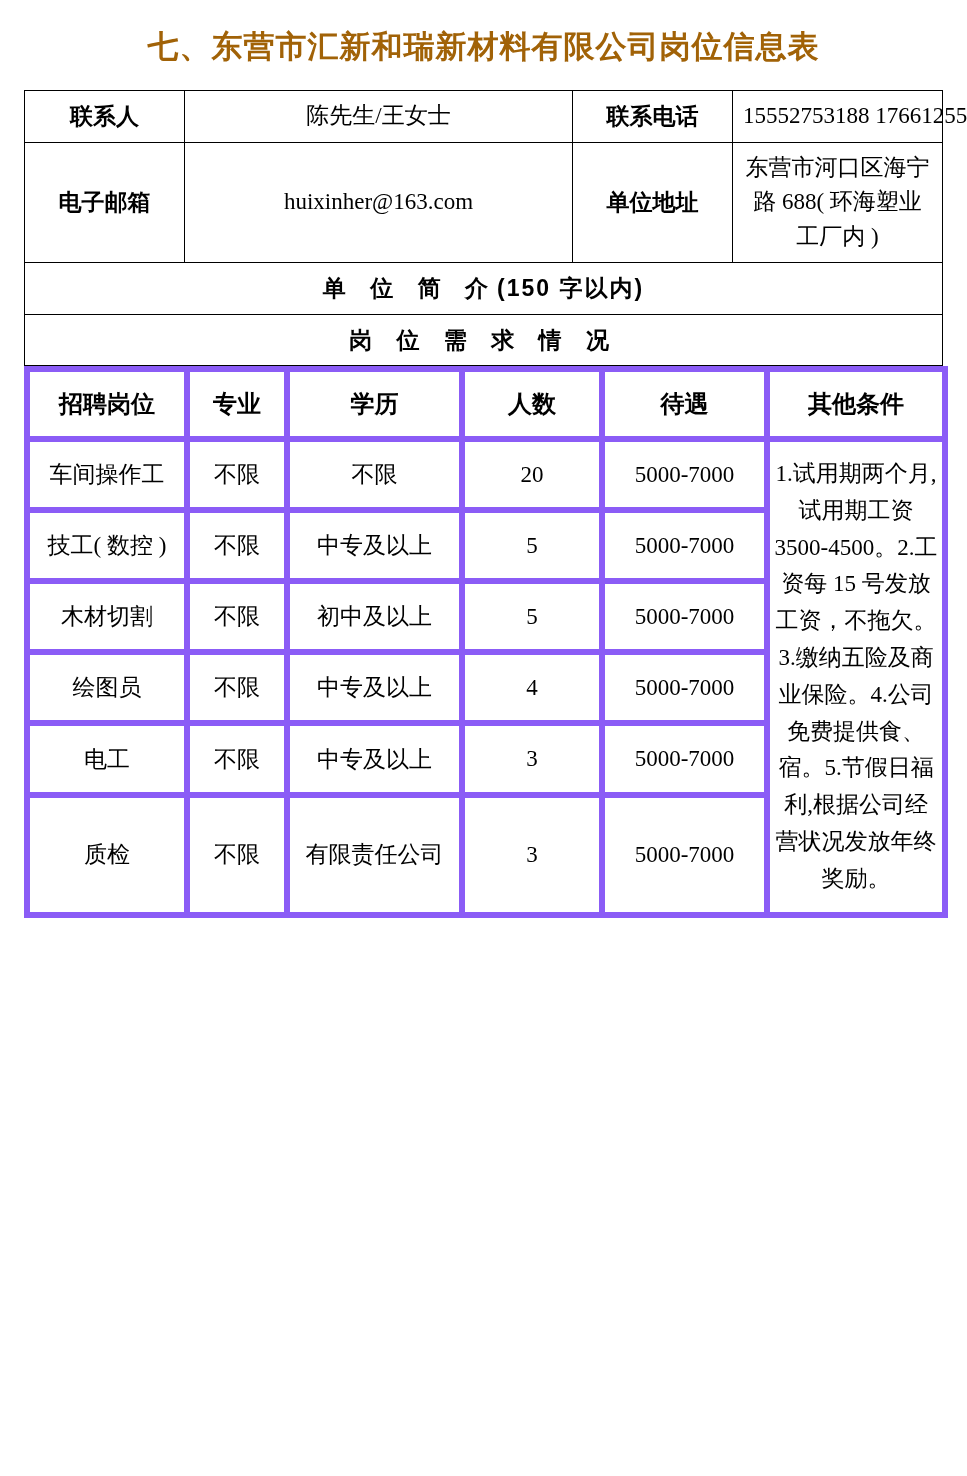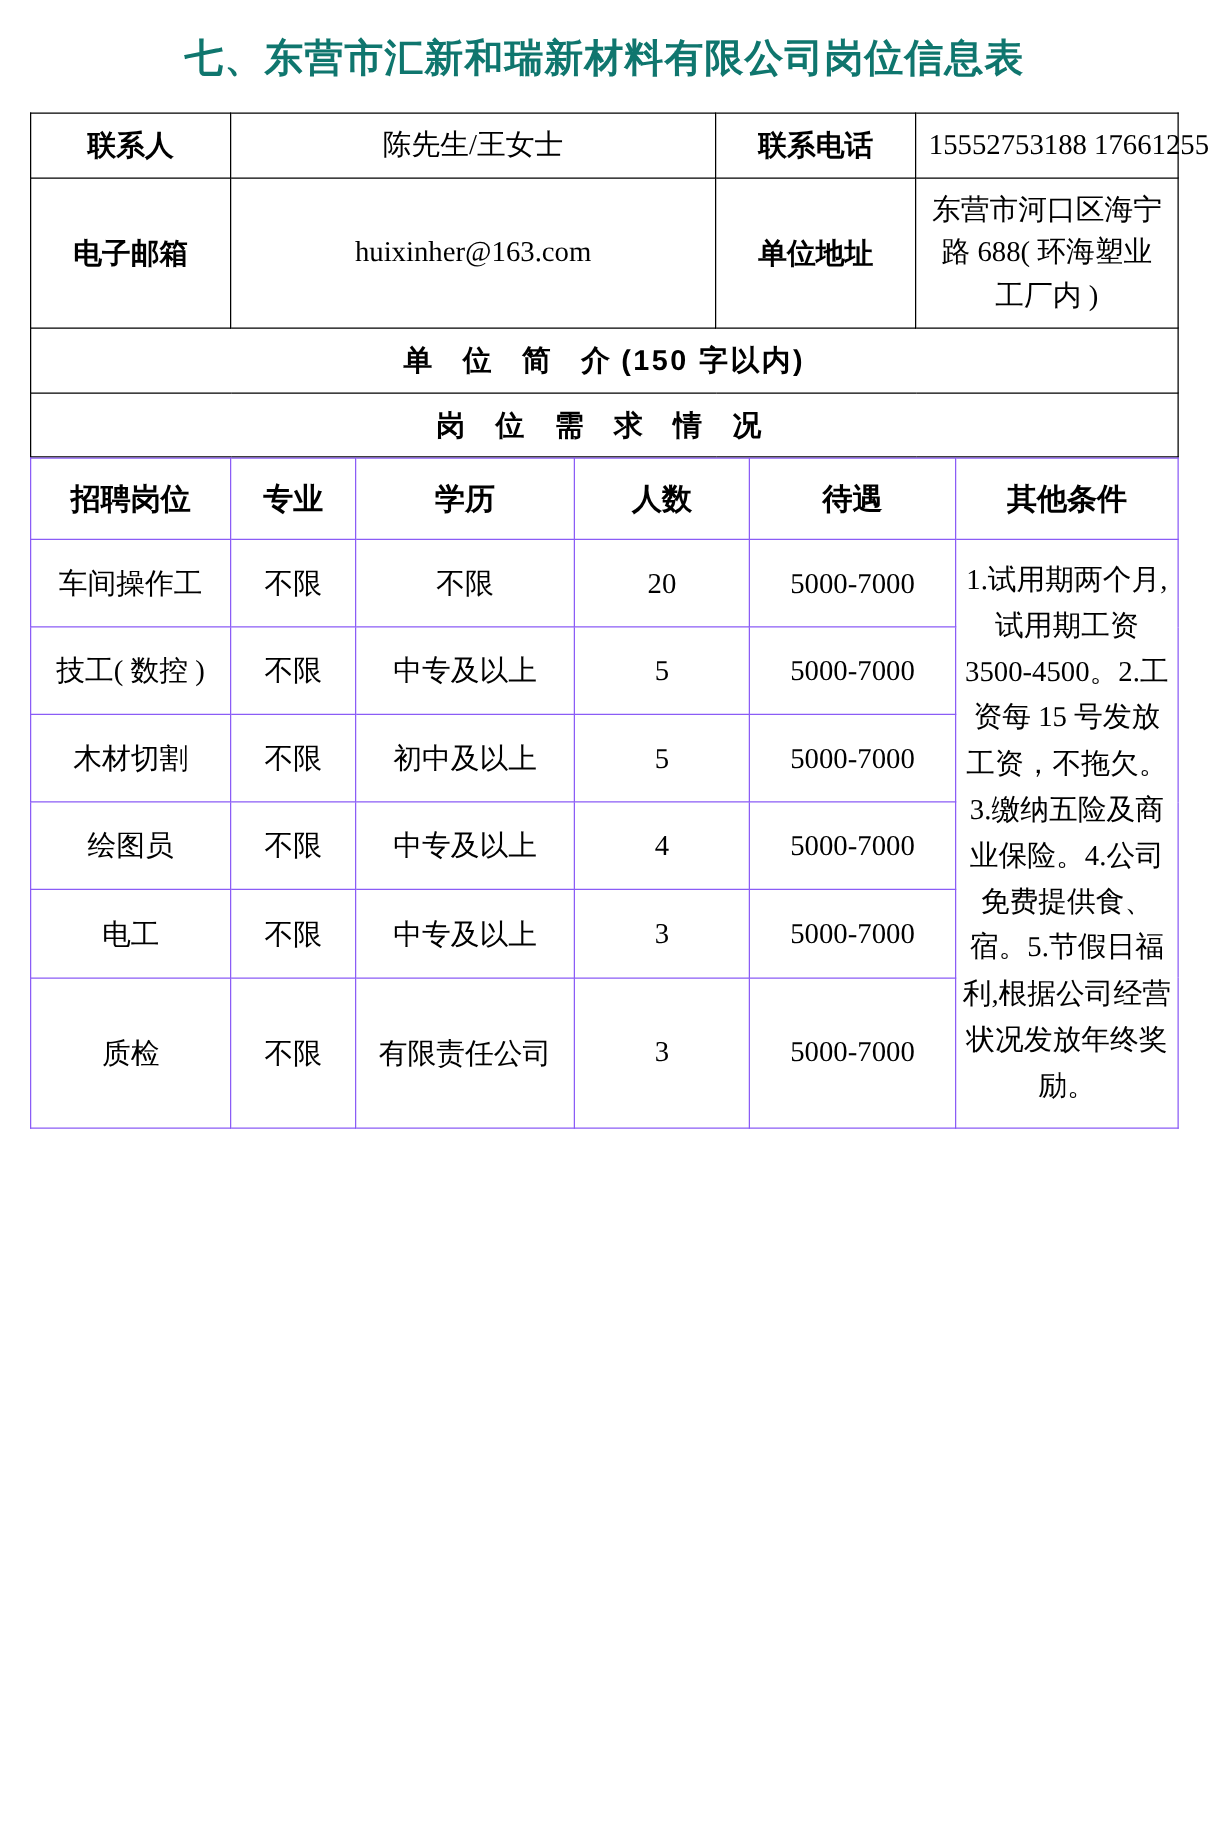--- a/index.html
+++ b/index.html
@@ -19,21 +19,21 @@
     box-sizing: border-box;
     padding: 18px 24px 10px 24px;
   }
   .doc-title {
     text-align: center;
     font-family: "Liberation Sans", sans-serif;
     font-weight: bold;
     font-size: 31px;
     letter-spacing: 1px;
     margin: 8px 0 22px 0;
-    color: #0f766e;
+    color: #a16207;
   }
   table.info {
     border-collapse: collapse;
     width: 918px;
     margin: 0 auto;
     table-layout: fixed;
   }
   table.info td {
     border: 1px solid #000;
     padding: 8px 10px;
@@ -71,21 +71,21 @@
     padding: 12px 14px 14px 14px;
     text-indent: 2em;
   }
   table.jobs {
     border-collapse: collapse;
     width: 918px;
     margin: 0 auto;
     table-layout: fixed;
   }
   table.jobs th, table.jobs td {
-    border: 1px solid #8b5cf6;
+    border: 6px solid #8b5cf6;
     font-size: 23px;
     text-align: center;
     vertical-align: middle;
     padding: 14px 4px;
     font-family: "Liberation Serif", serif;
   }
   table.jobs th {
     font-weight: bold;
     font-family: "Liberation Sans", sans-serif;
     font-size: 24px;

